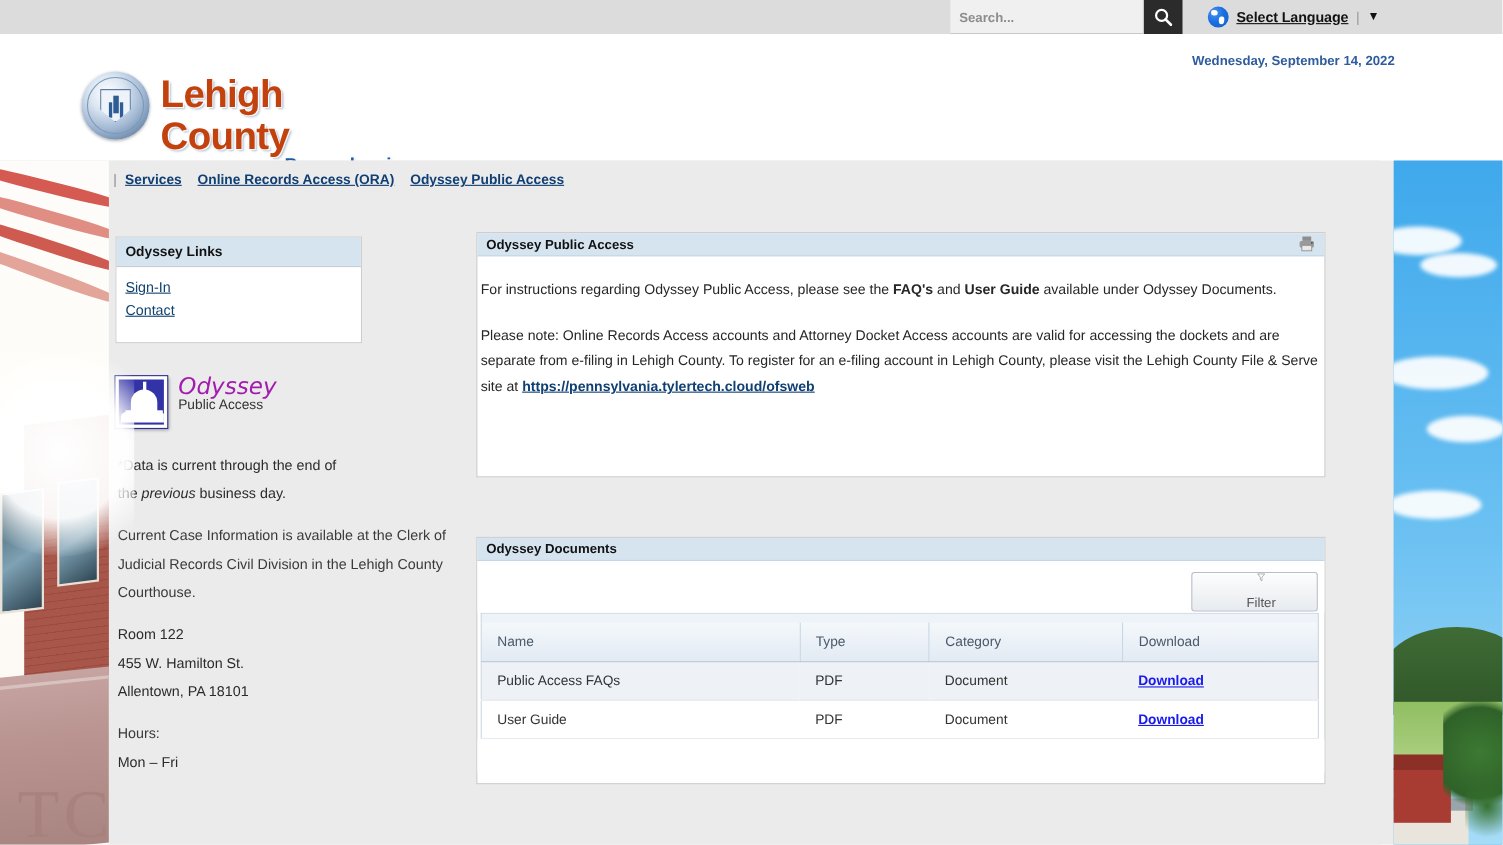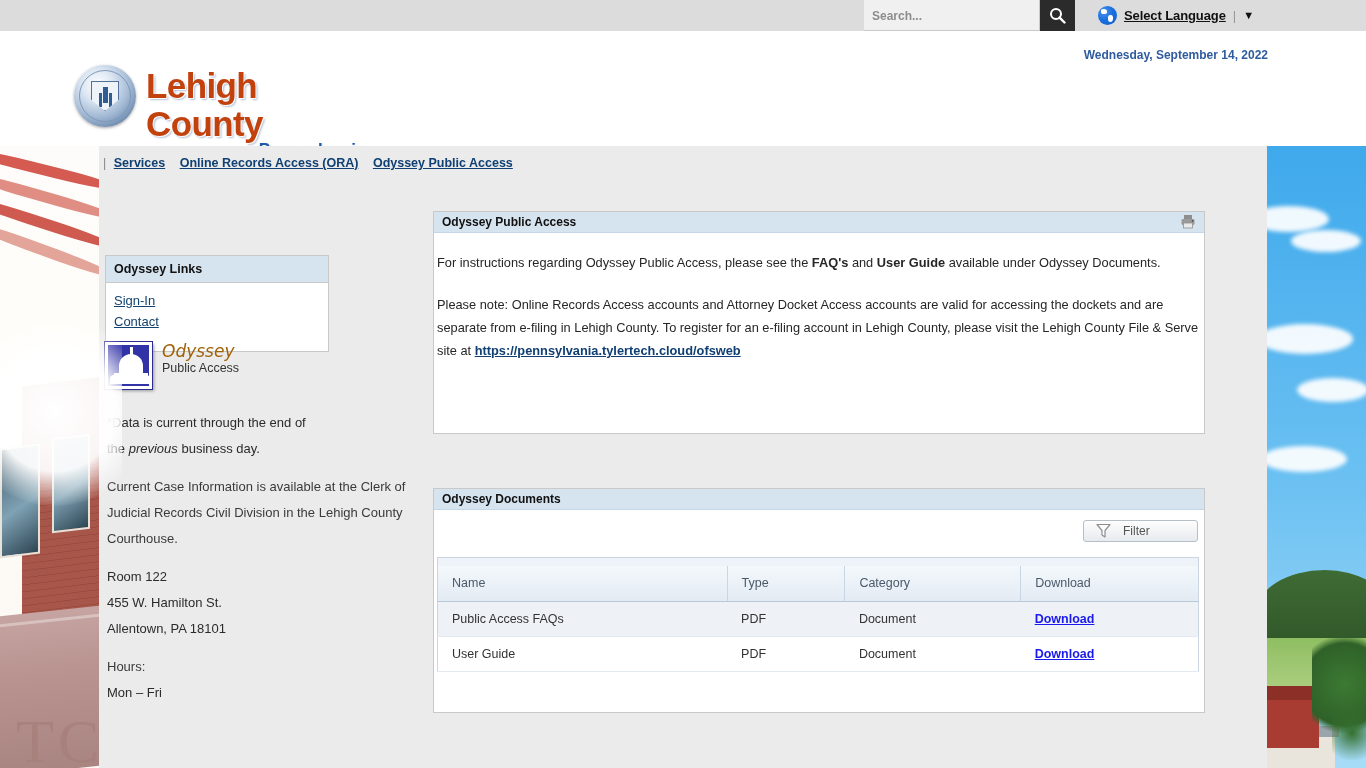--- a/index.html
+++ b/index.html
@@ -207,21 +207,21 @@
     white-space:nowrap;
   }
   #breadcrumb .sep { color:#8a8a8a; margin-right:4px; }
   #breadcrumb a {
     color:#0f3f73; font-weight:bold; text-decoration:underline; cursor:pointer;
     margin-right:11px; font-size:12.5px;
   }
 
   
   #sidebar { position:absolute; left:6px; top:69px; width:224px; }
-  #links-box { width:224px; border:1px solid #c9c9c9; background:#fff;margin-top:40px; }
+  #links-box { width:224px; border:1px solid #c9c9c9; background:#fff; }
   #links-head {
     background:#d6e4f0; padding:6px 8px; font-size:12.5px; font-weight:bold; color:#111;
     border-bottom:1px solid #c9c9c9;
   }
   #links-body { padding:10px 8px 16px 8px; background:#fff; }
   #links-body a {
     display:block; font-size:13px; color:#12436f; font-weight:normal;
     text-decoration:underline; margin-bottom:6px; cursor:pointer;
   }
 
@@ -235,21 +235,21 @@
     position:absolute; left:11px; top:9px; width:24px; height:20px;
     background:#fff; border-radius:14px 14px 0 0;
   }
   #od-icon .spire { position:absolute; left:22px; top:2px; width:3px; height:9px; background:#fff; }
   #od-icon .base { position:absolute; left:6px; top:28px; width:34px; height:4px; background:#fff; }
   #od-icon .hill {
     position:absolute; left:2px; bottom:2px; width:40px; height:12px; background:#fff;
     border-radius:50% 50% 0 0;
   }
   #od-text .t1 {
-    font-size:17px; font-style:italic; color:#a16207; line-height:19px;
+    font-size:21px; font-style:italic; color:#a21caf; line-height:19px;
     font-family:"DejaVu Sans", sans-serif;
   }
   #od-text .t2 { font-size:12.5px; color:#333; line-height:15px; }
 
   #side-note { position:absolute; left:2px; top:195px; width:320px; }
   #side-note p { margin:0 0 12px 0; font-size:13px; color:#3a3a3a; line-height:26px; }
   #side-note .bold { font-weight:normal; color:#2b2b2b; }
   #side-note em { font-style:italic; }
 
   
@@ -265,25 +265,26 @@
 
   #panel-opa { left:334px; top:65px; width:772px; height:223px; }
   #opa-body { padding:18px 3px 10px 3px; }
   #opa-body p { margin:0 0 19px 0; font-size:12.8px; color:#262626; line-height:23px; }
   #opa-body b { font-weight:bold; }
   #opa-body a { color:#0f3f73; text-decoration:underline; font-weight:bold; cursor:pointer; }
 
   #panel-docs { left:334px; top:342px; width:772px; height:225px; }
   #docs-toolbar { height:47px; position:relative; background:#fff; }
   #filter-btn {
-    position:absolute; right:6px; top:10px; width:115px; height:22px;
+    position:absolute; right:6px; top:10px; width:115px; height:36px;
     background:linear-gradient(180deg,#fdfdfd,#e7ebef);
     border:1px solid #b6bec7; border-radius:3px; cursor:pointer;
     display:flex; align-items:center; gap:12px; padding-left:12px;
     box-shadow: inset 0 1px 0 #fff;
+    flex-direction: column;
   }
   #filter-btn .ftxt { font-size:12px; color:#555; }
 
   #doc-table { margin:0 3px; width:762px; border:1px solid #ccd6e2; border-collapse:collapse; }
   #doc-table .topstrip { height:8px; background:#eef3f9; }
   #doc-table th {
     background:linear-gradient(180deg,#f4f8fb 0%,#e2eaf3 100%);
     border-right:1px solid #c9d6e4; border-bottom:1px solid #b9c8d9;
     text-align:left; padding:9px 0 9px 14px;
     font-size:12.5px; font-weight:normal; color:#4a5a6a; height:36px;

